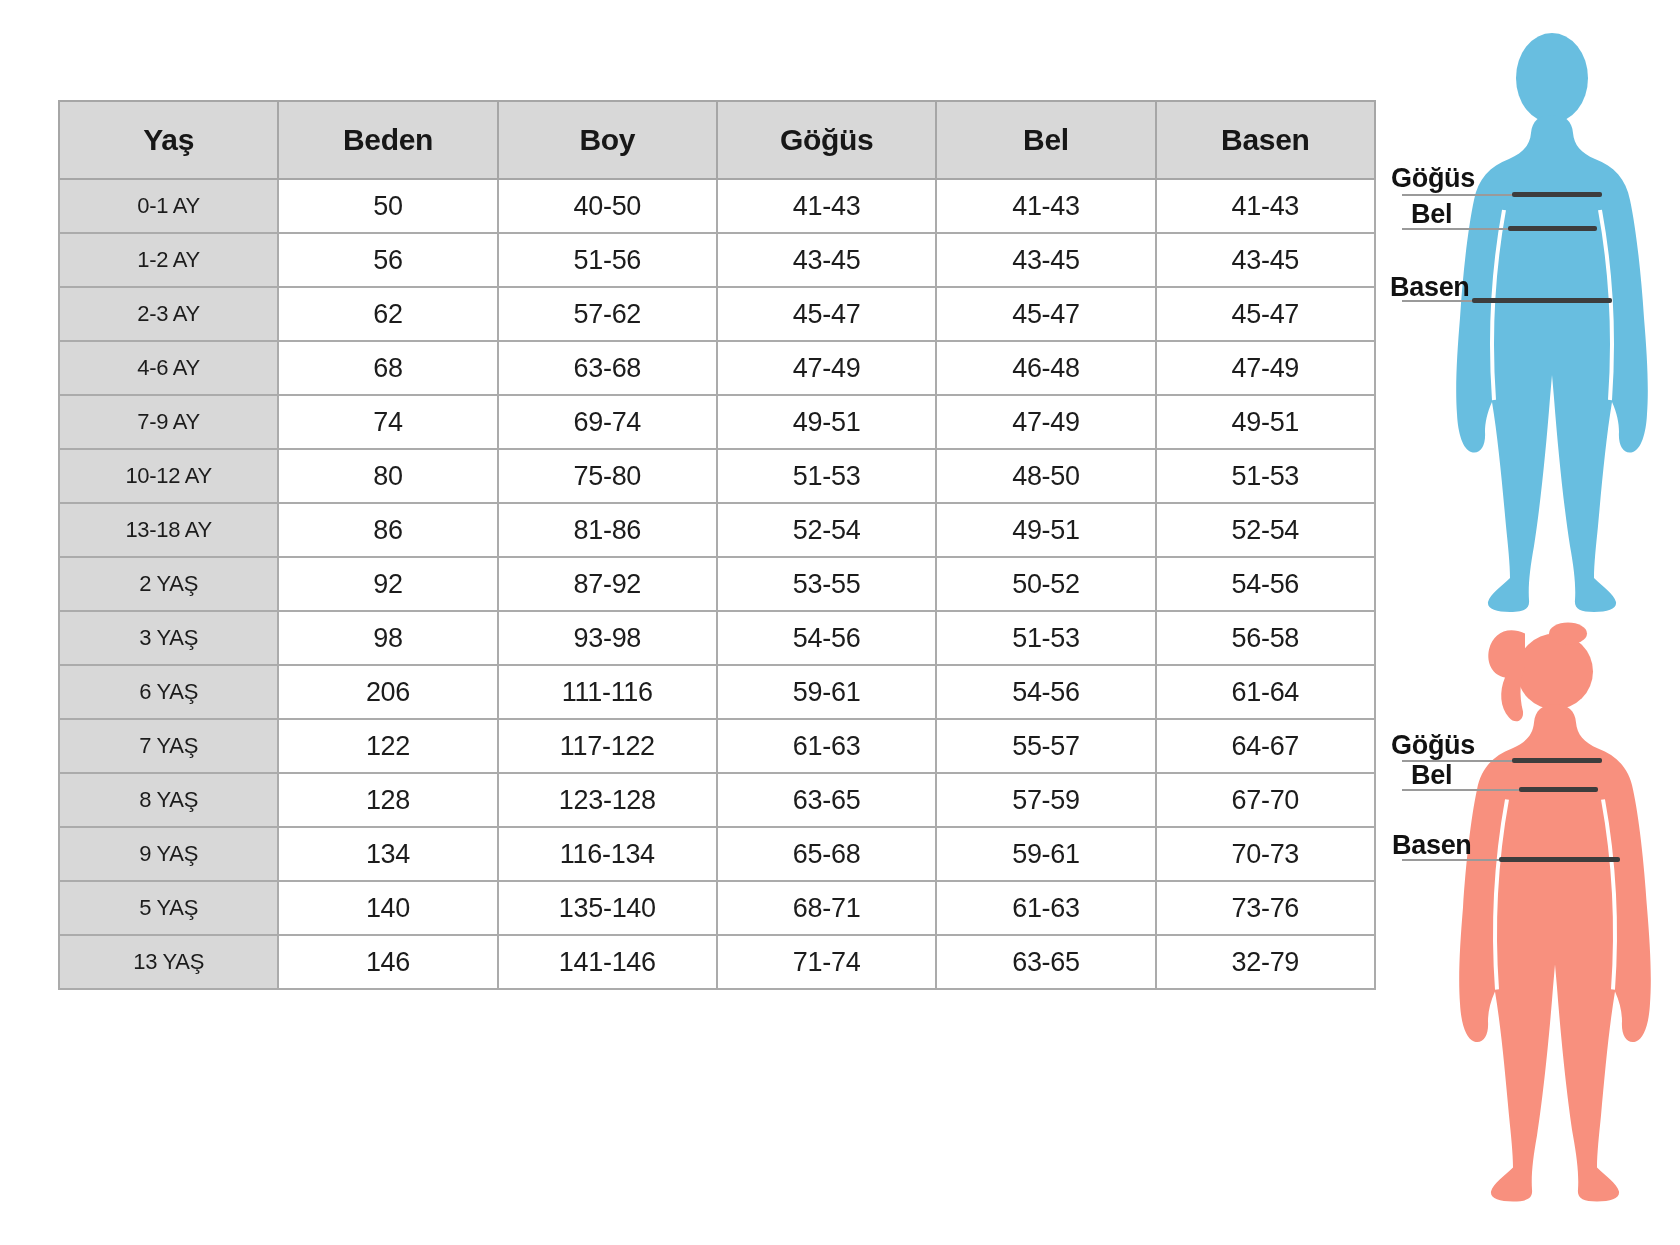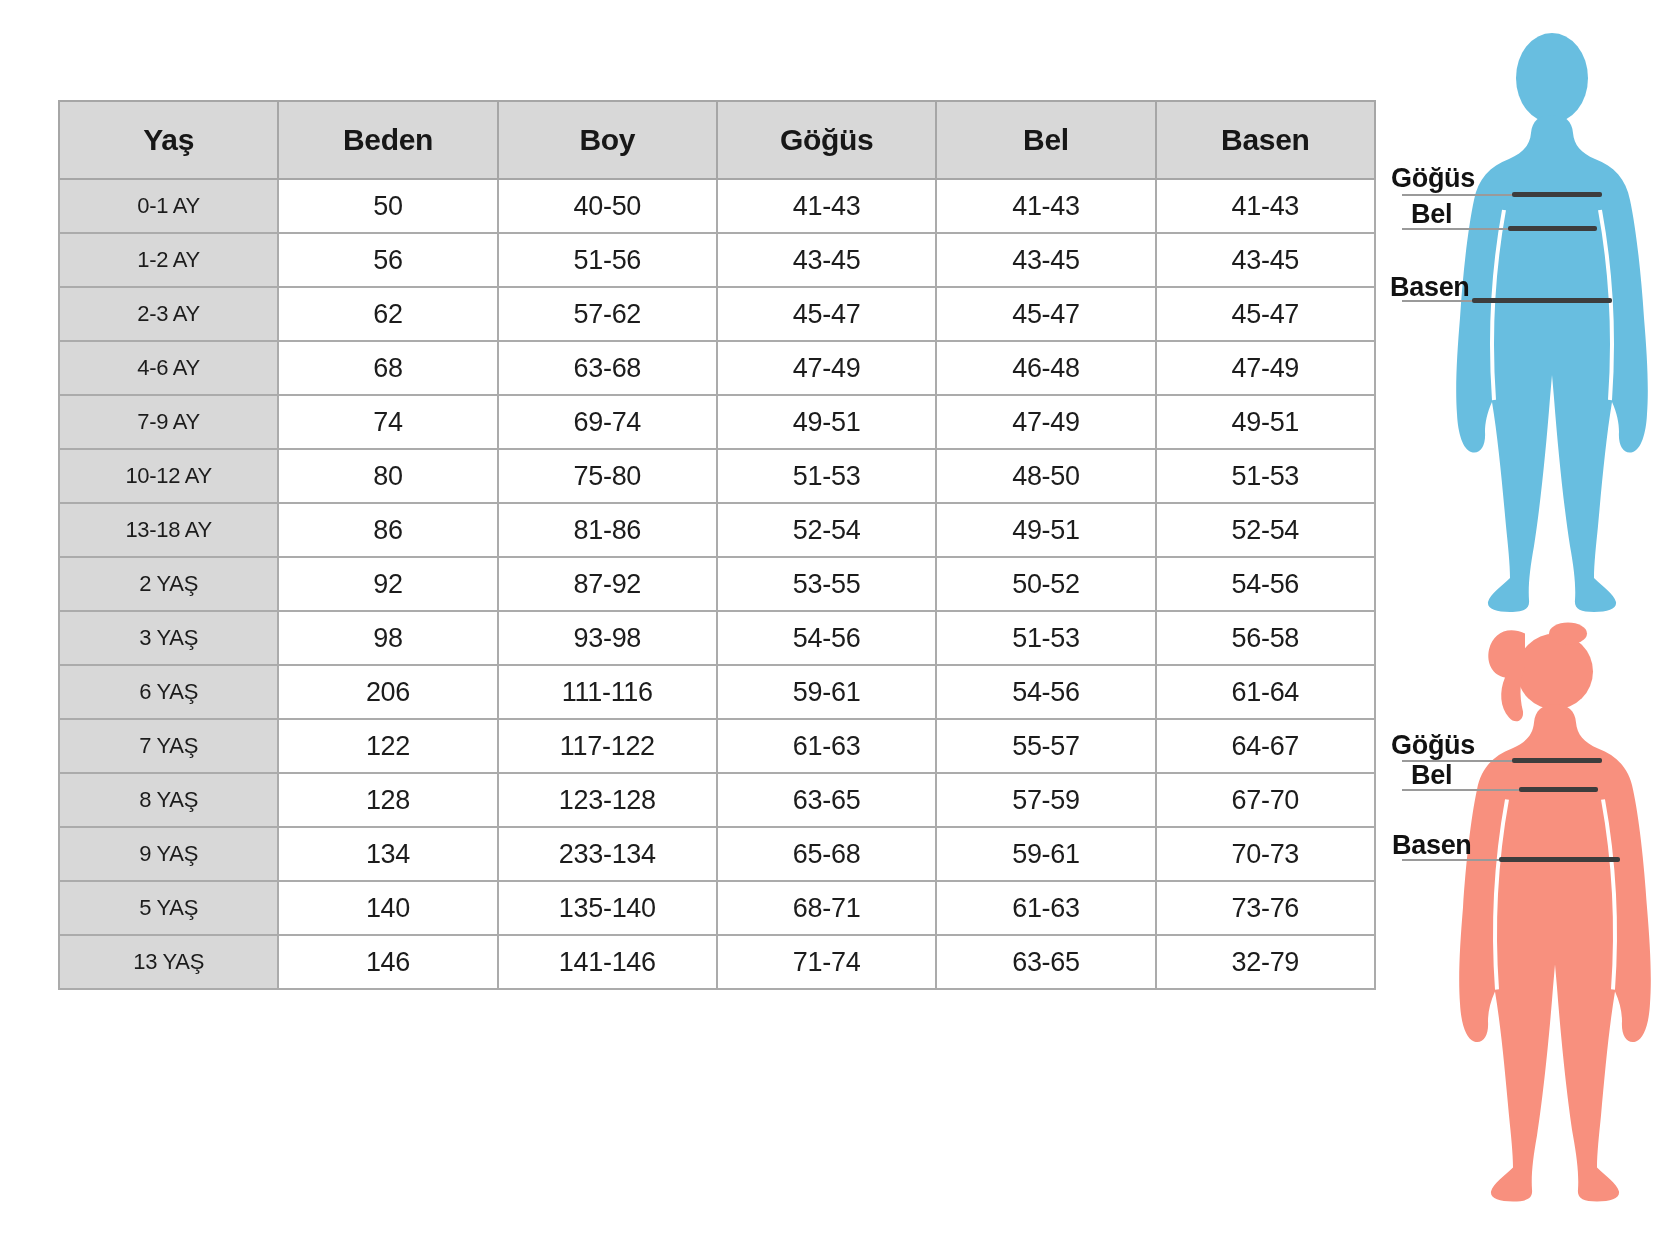--- a/index.html
+++ b/index.html
@@ -167,21 +167,21 @@
           <td>8 YAŞ</td>
           <td>128</td>
           <td>123-128</td>
           <td>63-65</td>
           <td>57-59</td>
           <td>67-70</td>
         </tr>
         <tr>
           <td>9 YAŞ</td>
           <td>134</td>
-          <td>233-134</td>
+          <td>116-134</td>
           <td>65-68</td>
           <td>59-61</td>
           <td>70-73</td>
         </tr>
         <tr>
           <td>5 YAŞ</td>
           <td>140</td>
           <td>135-140</td>
           <td>68-71</td>
           <td>61-63</td>

